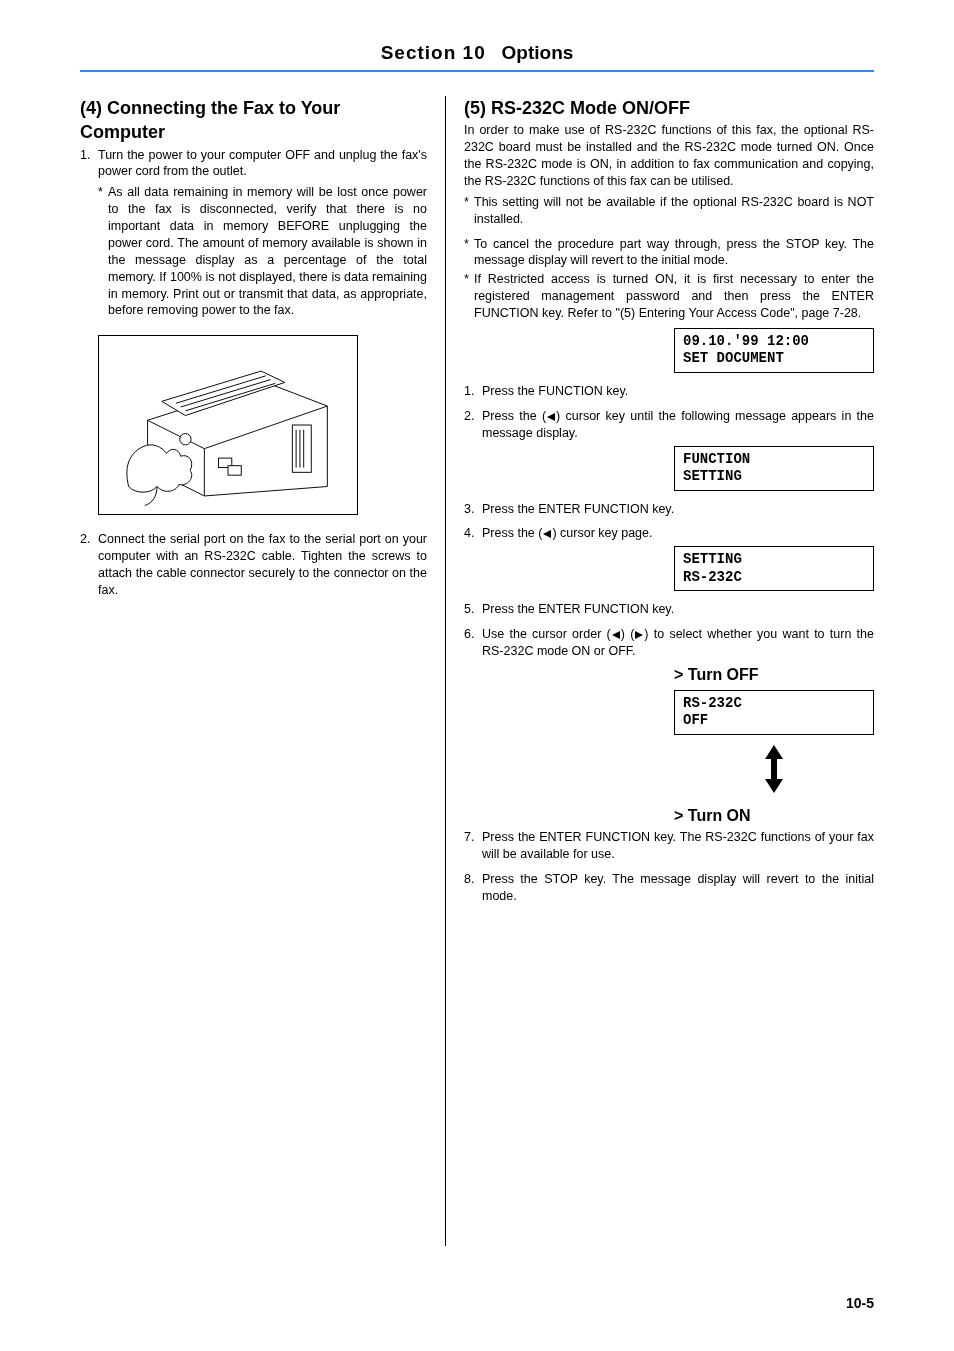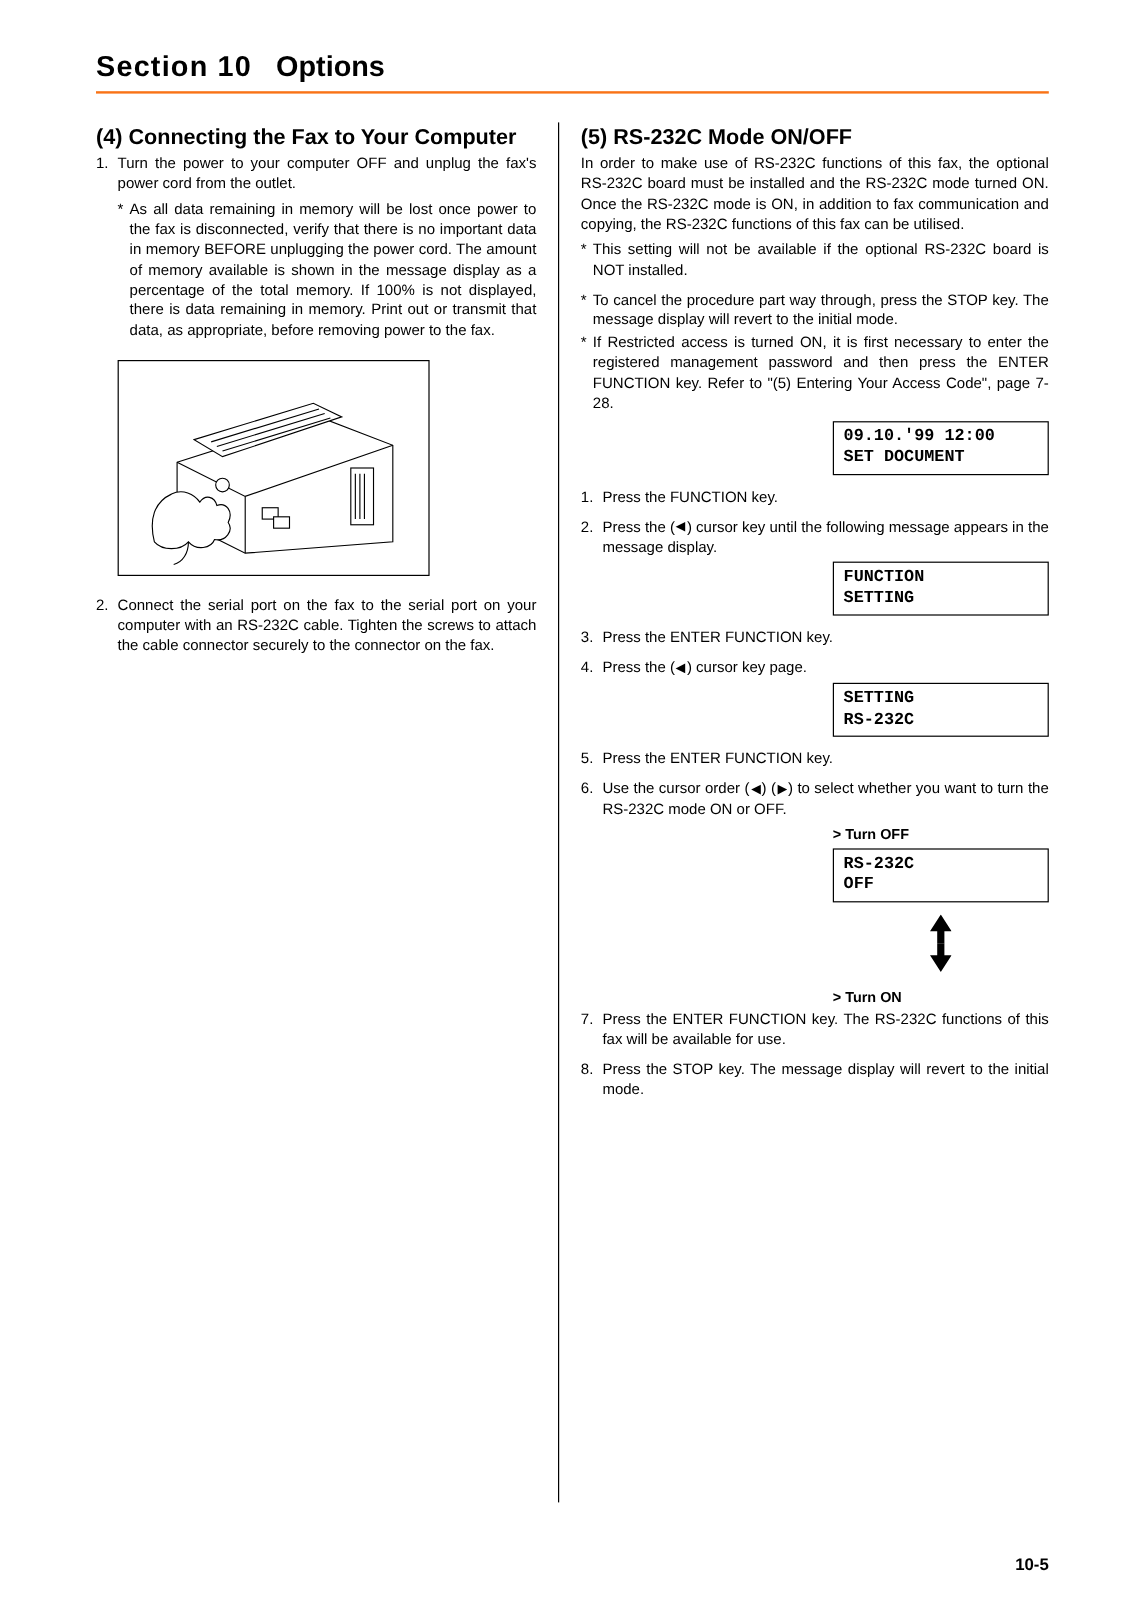--- a/index.html
+++ b/index.html
@@ -10,26 +10,26 @@
   }
   .page {
     width: 954px;
     height: 1351px;
     margin: 0 auto;
     padding: 42px 80px 40px 80px;
     box-sizing: border-box;
     position: relative;
   }
   .header {
-    text-align: left;
-    font-size: 24px;
+    text-align: center;
+    font-size: 19px;
     font-weight: bold;
     font-family: Arial, Helvetica, sans-serif;
     padding-bottom: 6px;
-    border-bottom: 2px solid #f97316;
+    border-bottom: 2px solid #3b82f6;
   }
   .header .sec { letter-spacing: 1px; }
   .columns {
     display: flex;
     margin-top: 24px;
     height: 1150px;
   }
   .col {
     flex: 1;
     font-size: 12.5px;
@@ -101,24 +101,24 @@
     padding: 4px 8px;
     font-family: "Courier New", monospace;
     font-weight: bold;
     font-size: 14px;
     line-height: 1.25;
     white-space: pre;
     margin: 4px 0 10px 0;
   }
   .lcd-block {
     margin-left: 210px;
-    width: 180px;
+    width: 200px;
   }
   .lcd-label {
-    font-size: 12px;
+    font-size: 16px;
     font-weight: bold;
     margin-bottom: 2px;
   }
   .toggle-arrows {
     text-align: center;
     margin: 6px 0 8px 0;
   }
   .toggle-arrows svg { width: 18px; height: 48px; }
   .footer-page {
     position: absolute;
@@ -287,21 +287,21 @@
             <polygon points="9,48 18,34 12,34 12,24 6,24 6,34 0,34" fill="#000"></polygon>
           </svg>
         </div>
 
         <div class="lcd-label">&gt; Turn ON</div>
       </div>
 
       <ol class="steps">
         <li>
           <span class="num">7.</span>
-          <span class="body">Press the ENTER FUNCTION key. The RS-232C functions of this fax will be available for use.</span>
+          <span class="body">Press the ENTER FUNCTION key. The RS-232C functions of your fax will be available for use.</span>
         </li>
       </ol>
 
       <ol class="steps" style="margin-top:8px;">
         <li>
           <span class="num">8.</span>
           <span class="body">Press the STOP key. The message display will revert to the initial mode.</span>
         </li>
       </ol>
 

